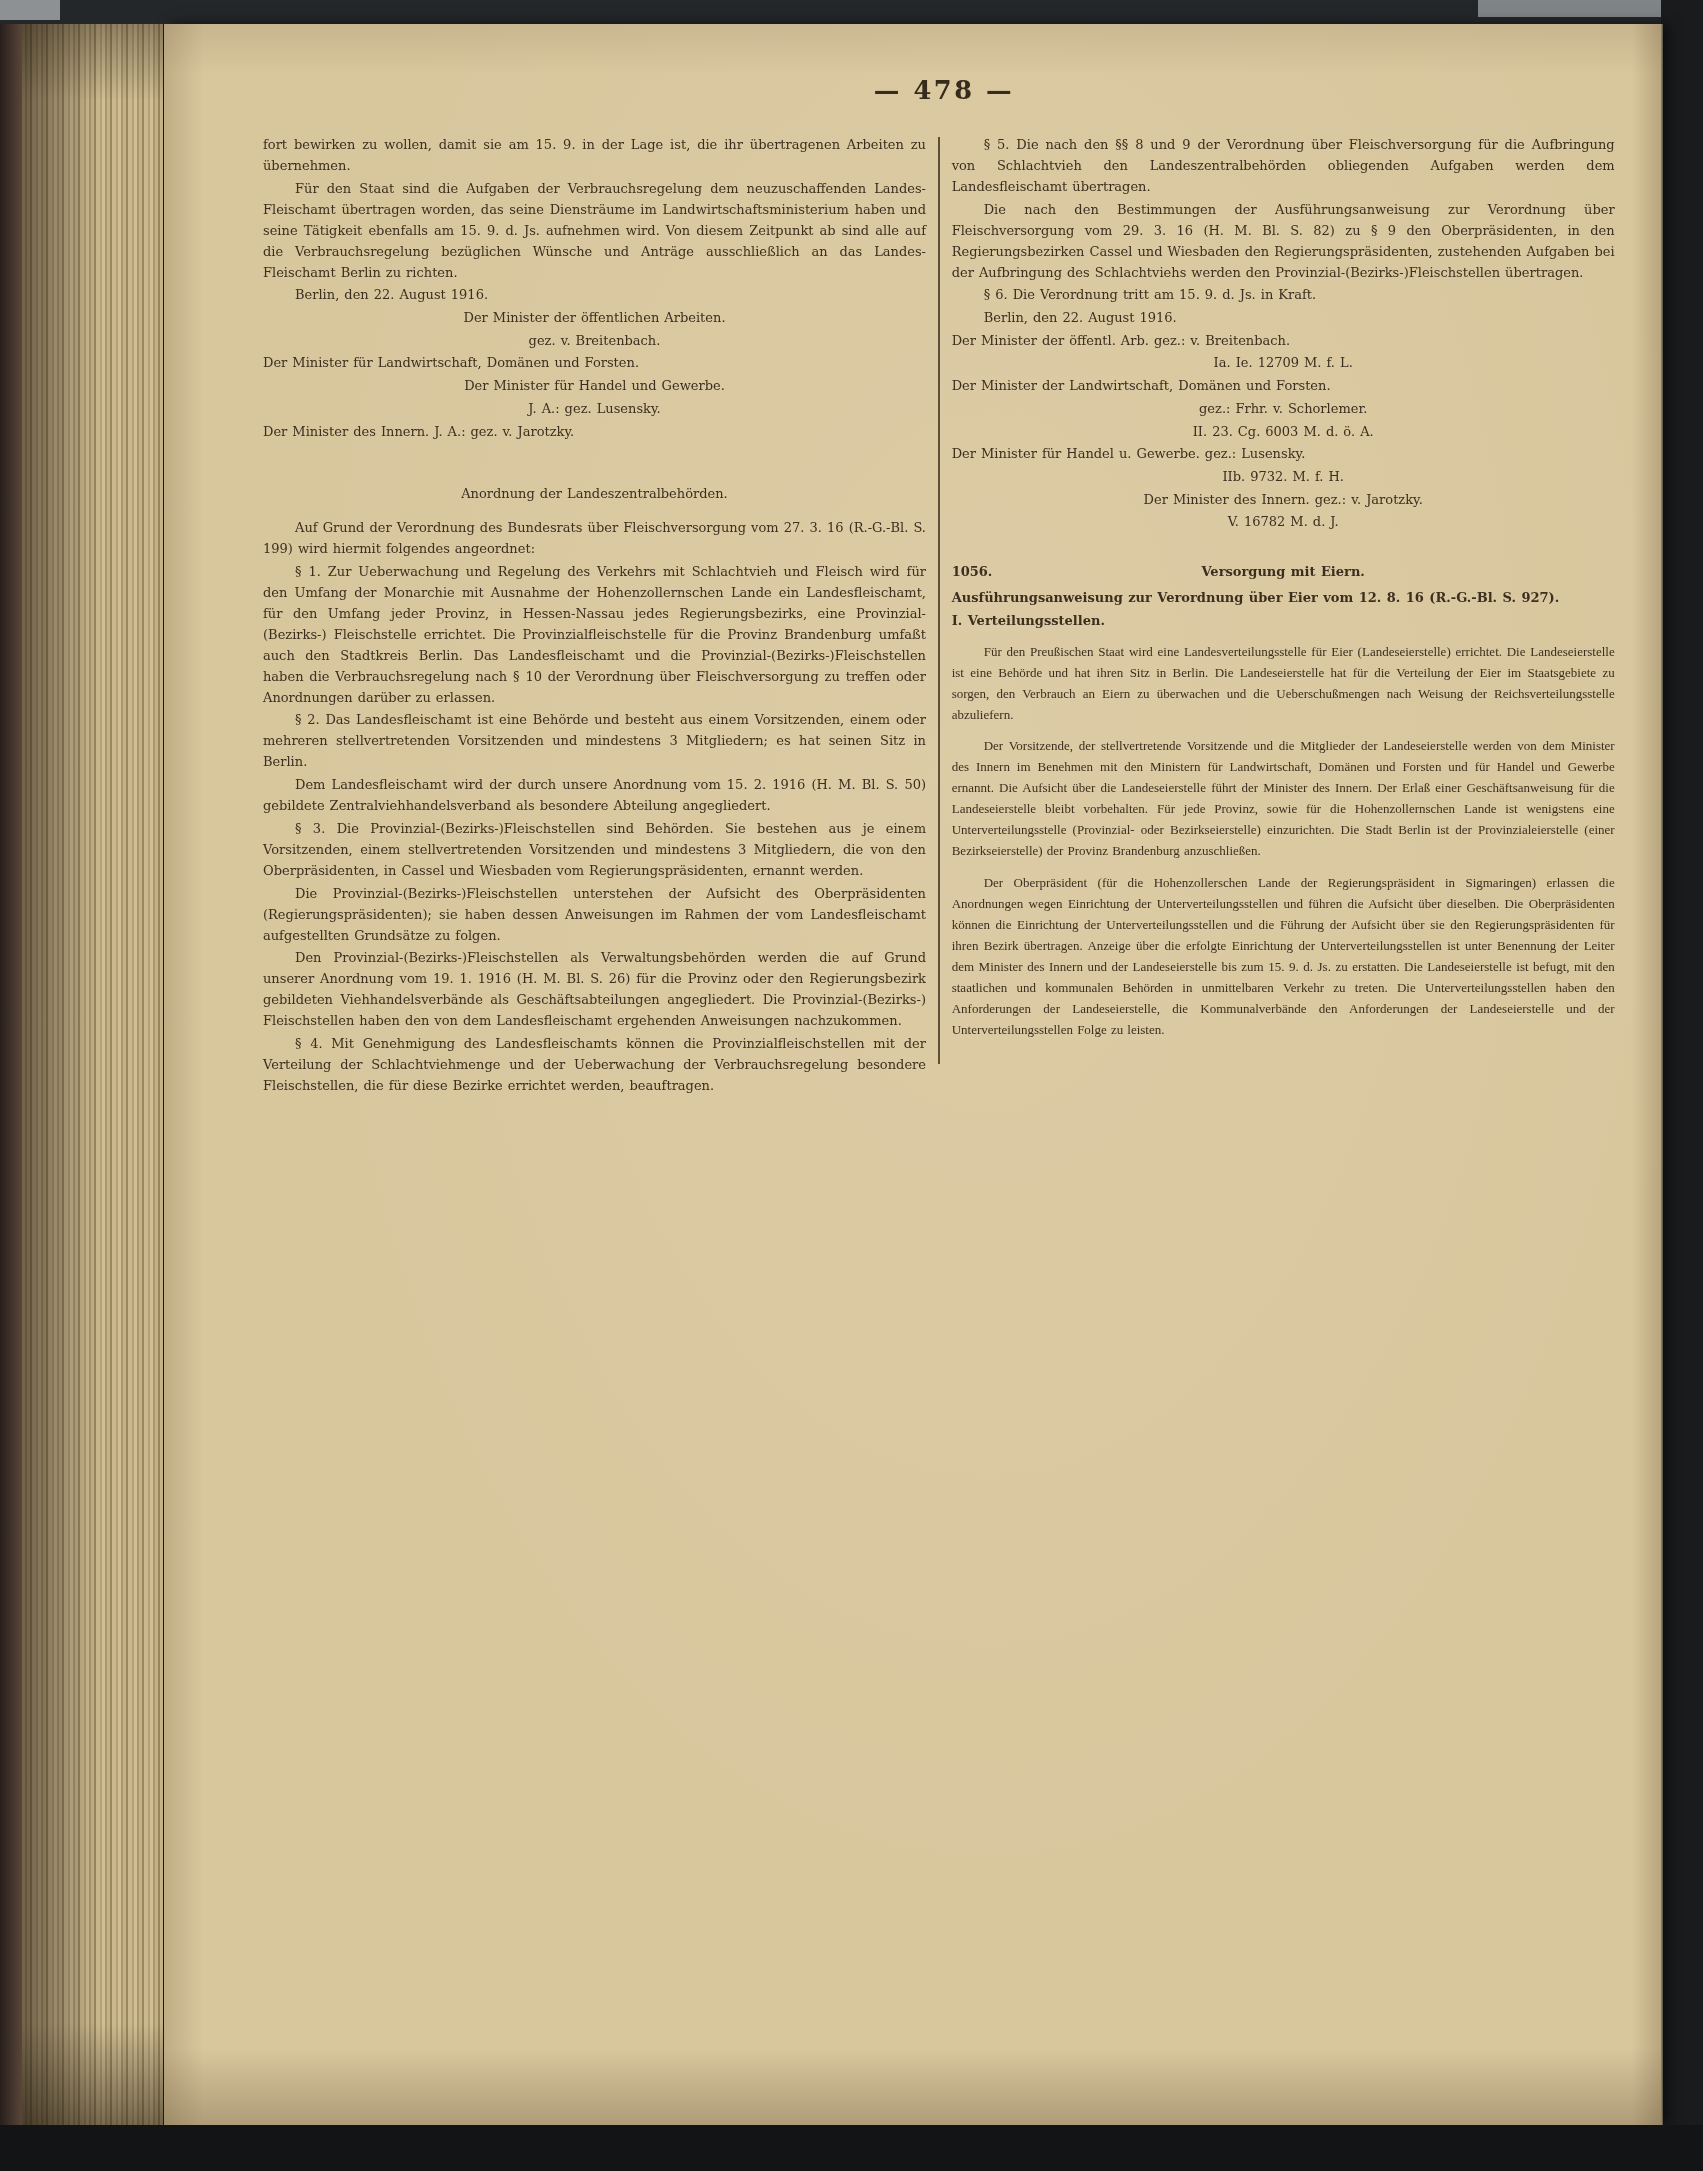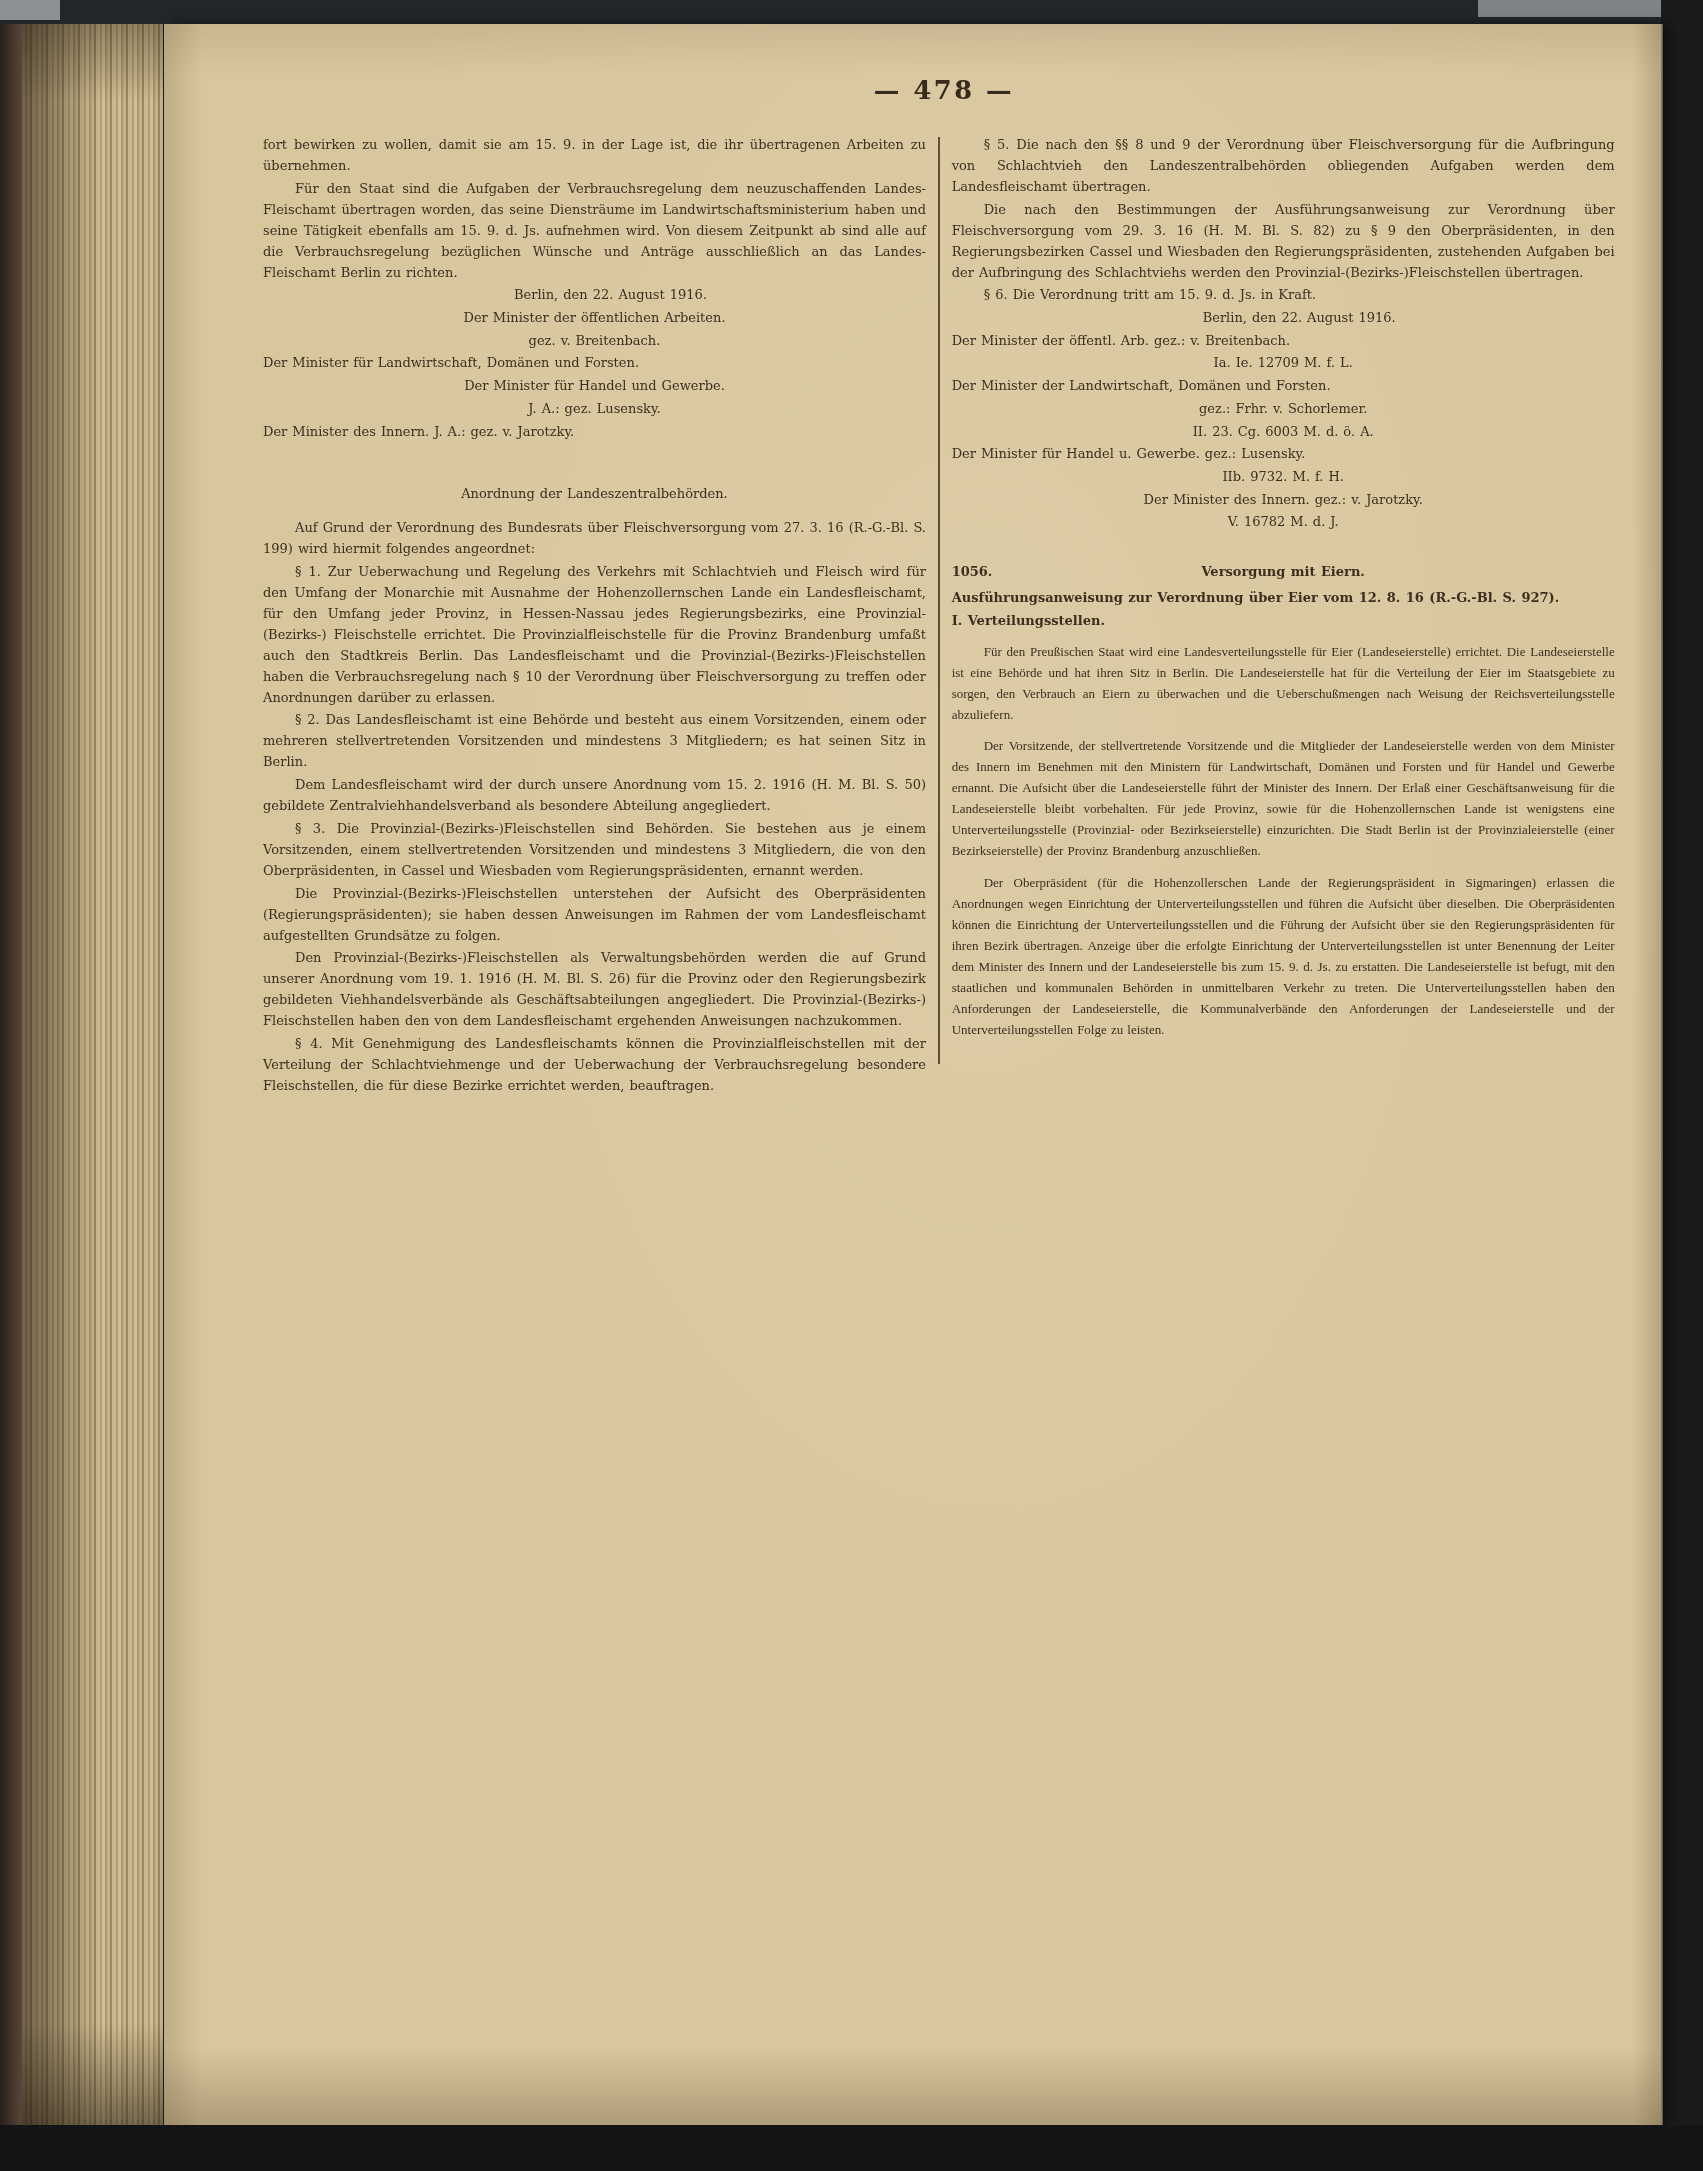--- a/index.html
+++ b/index.html
@@ -48,21 +48,21 @@
     margin:0 0 29px 0;color:#372b1c;
   }
   .cols{display:flex;align-items:stretch;}
   .col{width:663px;font-size:13px;line-height:21px;}
   .divider{width:1.7px;background:rgba(62,47,28,0.8);margin:3.4px 12px 34px 12px;}
   .blk{margin:0 0 1.7px 0;word-spacing:0.9px;}
   .para{text-align:justify;text-indent:32px;}
   .para-noindent{text-align:justify;}
   .gap{margin-top:10.2px;font-family:Liberation Serif, serif;}
   .line{text-align:left;}
-  .line-indent{text-align:center;text-indent:32px;}
+  .line-indent{text-align:left;text-indent:32px;}
   .center{text-align:center;}
   .center-bold{font-weight:bold;}
   .heading{text-align:center;font-weight:normal;margin:41px 0 13.6px 0;}
   .hnum{text-align:center;font-weight:bold;margin:29px 0 5.1px 0;position:relative;}
   .hnum .blknum{position:absolute;left:0;top:0;font-weight:bold;}
 </style>
 </head>
 <body>
 
 <div class="scan">

